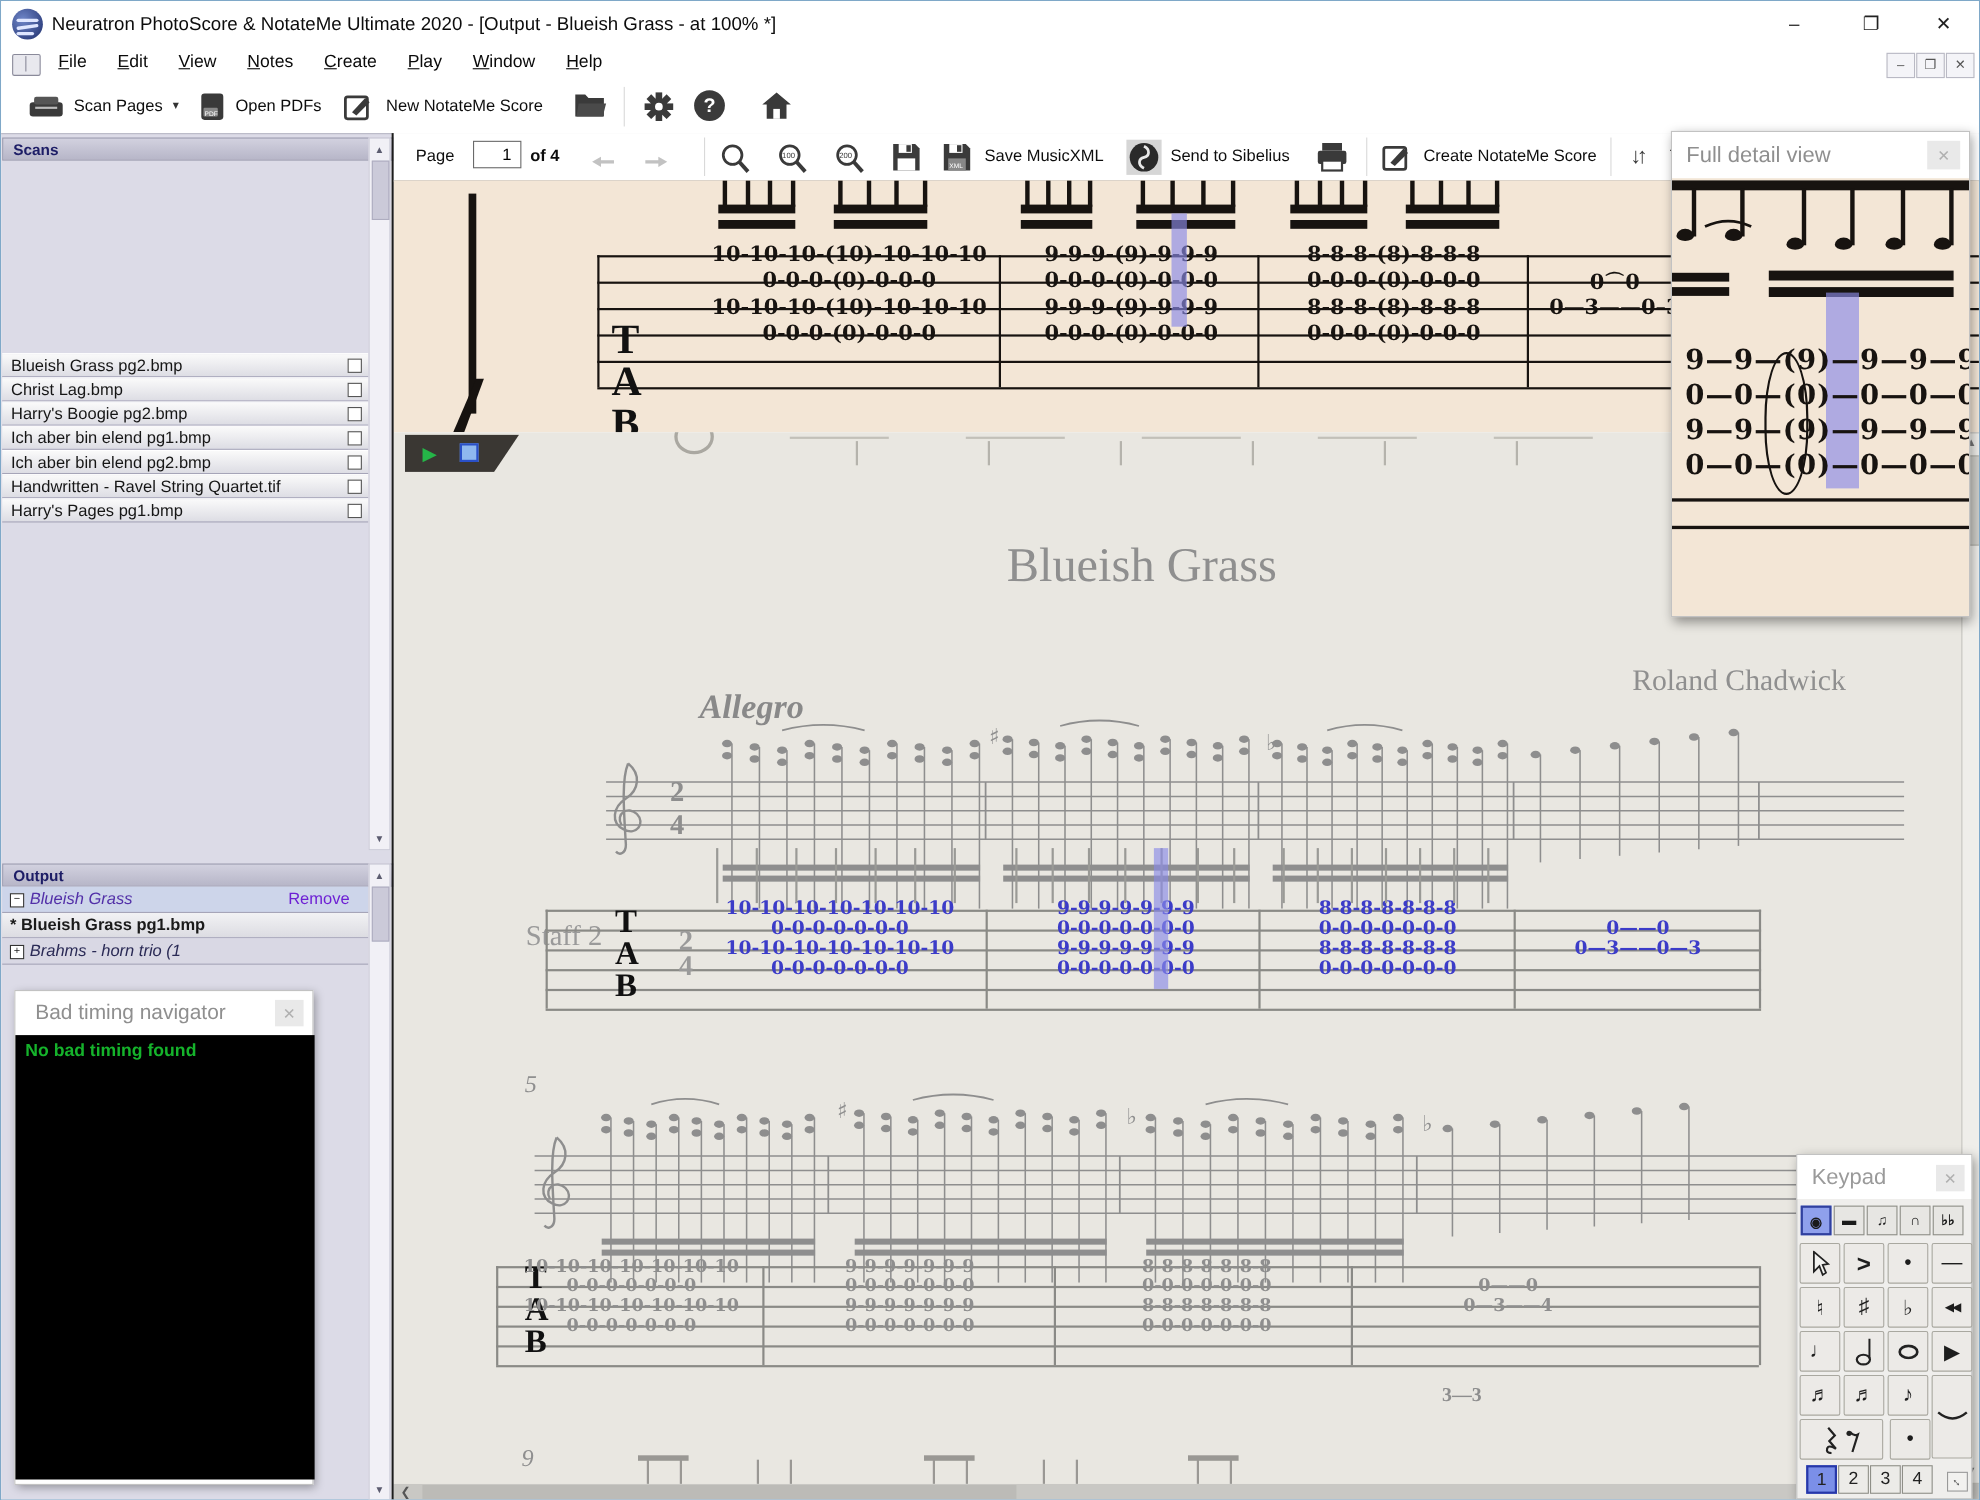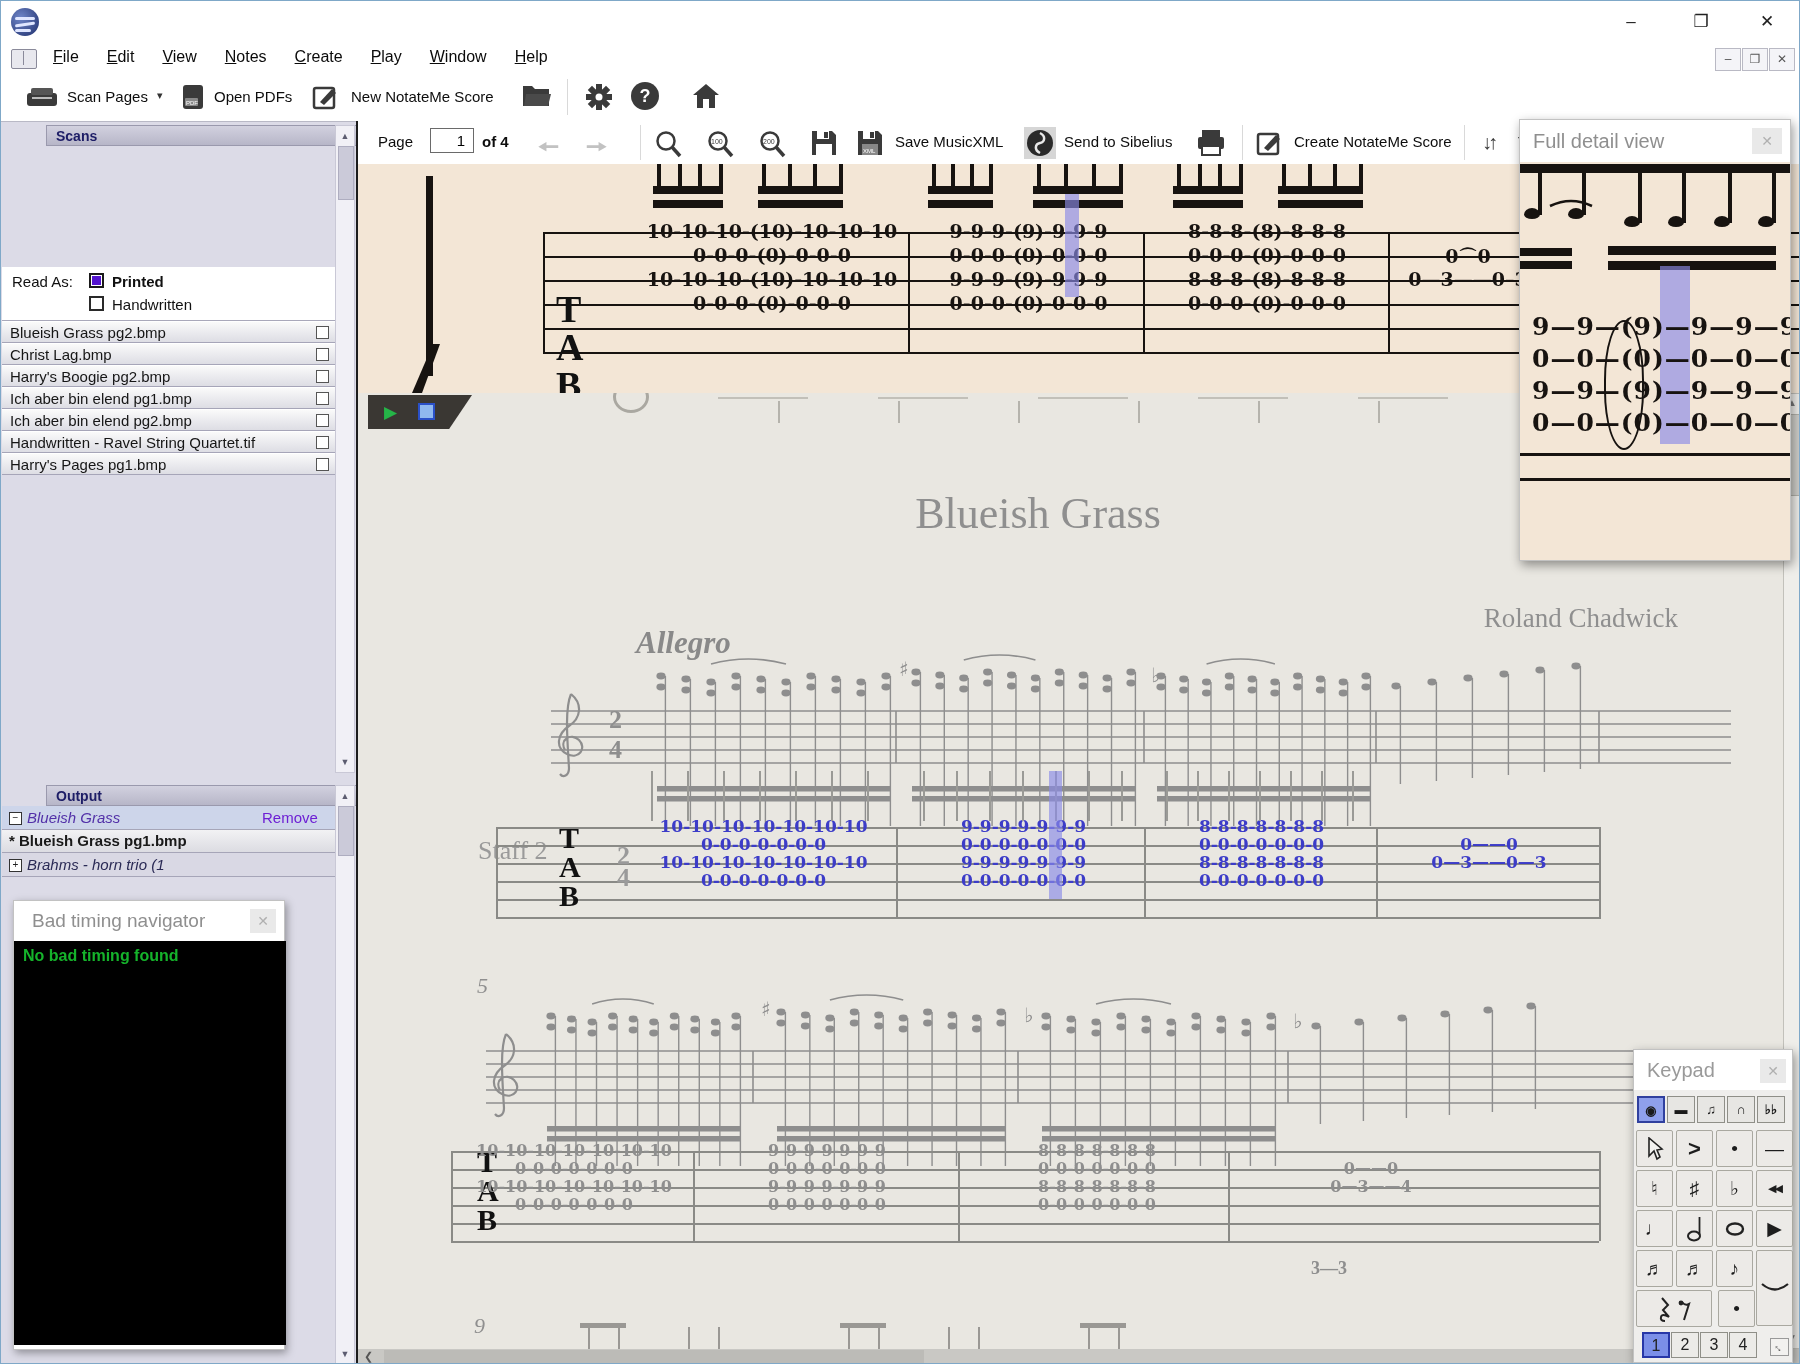--- a/index.html
+++ b/index.html
@@ -24,21 +24,21 @@
   .mdibtn{top:3px;width:24px;height:21px;border:1px solid #b9b9c4;background:#f4f4f8;color:#555;
           font-size:12px;text-align:center;line-height:20px;}
   
   #maintoolbar{left:0;top:72px;width:1800px;height:48px;background:#fff;border-bottom:1px solid #d8d8d8;}
   .tlabel{font-size:15px;color:#0d0d0d;top:15px;}
   .tsep{top:6px;width:1px;height:36px;background:#d9d9d9;}
   
   #sidebar{left:0;top:120px;width:355px;height:1244px;background:#dcdbe7;border-top:1px solid #b9b9c6;}
   .panel-hdr{left:1px;width:357px;height:21px;background:linear-gradient(#d2d1df,#b7b6c8);
     border:1px solid #9a99ad;box-sizing:border-box;font-size:14px;font-weight:bold;color:#1d1d66;
-    padding:2px 0 0 9px;margin-left:44px;}
+    padding:2px 0 0 9px;}
   #readas-box{left:1px;top:145px;width:333px;height:53px;background:#fff;border-bottom:1px solid #a9a8ba;font-size:15px;}
   .cb{width:15px;height:15px;border:2px solid #2a2a2a;background:#fff;box-sizing:border-box;}
   .cb.checked{border-color:#1a1a1a;}
   .cb.checked i{position:absolute;left:1px;top:1px;right:1px;bottom:1px;background:#5313cf;}
   #file-list{left:1px;top:199px;width:333px;}
   .file-row{position:relative;width:333px;height:22px;background:linear-gradient(#fafafa,#dddde4);
     border-bottom:1px solid #a6a5b8;border-top:1px solid #fff;box-sizing:border-box;font-size:15px;color:#161616;}
   .file-row span.fl{position:absolute;left:8px;top:2px;white-space:nowrap;}
   .file-row .cb{position:absolute;right:6px;top:4px;width:13px;height:13px;border-width:1px;border-color:#555;}
   .sb-v{width:20px;background:#f1f0f6;border:1px solid #c9c8d6;box-sizing:border-box;}
@@ -112,20 +112,21 @@
 <body>
 
 <div id="app">
 
   <div class="abs" id="titlebar">
     <div class="abs" id="app-icon">
         <span></span>
         <span></span>
         <span></span>
       </div>
+    <div class="abs" id="title-text">Neuratron PhotoScore &amp; NotateMe Ultimate 2020 - [Output - Blueish Grass - at 100% *]</div>
     <div class="abs winbtn" style="left:1608px;">–</div>
     <div class="abs winbtn" style="left:1678px;">❐</div>
     <div class="abs winbtn" style="left:1744px;">✕</div>
   </div>
 
   <div class="abs" id="menubar">
     <div class="abs" id="menu-book">
         <i></i>
       </div>
     <div id="menu-items"><span class="menu-item"><u>F</u>ile</span><span class="menu-item"><u>E</u>dit</span><span class="menu-item"><u>V</u>iew</span><span class="menu-item"><u>N</u>otes</span><span class="menu-item"><u>C</u>reate</span><span class="menu-item"><u>P</u>lay</span><span class="menu-item"><u>W</u>indow</span><span class="menu-item"><u>H</u>elp</span></div>
@@ -185,29 +186,20 @@
       <svg width="30" height="28">
           <path d="M15 2 L28 13 L24 13 L24 26 L6 26 L6 13 L2 13 Z" fill="#3a3a3a"></path>
           <rect x="12" y="17" width="6" height="9" fill="#fff"></rect>
         </svg>
     </span>
   </div>
 
   <div class="abs" id="sidebar">
     <div class="abs panel-hdr" style="top:3px;">Scans</div>
 
-    <div class="abs" id="readas-box">
-      <span class="abs" style="left:10px;top:6px;">Read As:</span>
-      <span class="abs cb checked" style="left:87px;top:6px;">
-          <i></i>
-        </span>
-      <span class="abs" style="left:110px;top:6px;font-weight:bold;">Printed</span>
-      <span class="abs cb" style="left:87px;top:29px;"></span>
-      <span class="abs" style="left:110px;top:29px;">Handwritten</span>
-    </div>
 
     <div class="abs" id="file-list">
         <div class="file-row">
           <span class="fl">Blueish Grass pg2.bmp</span>
           <span class="cb"></span>
         </div>
         <div class="file-row">
           <span class="fl">Christ Lag.bmp</span>
           <span class="cb"></span>
         </div>

